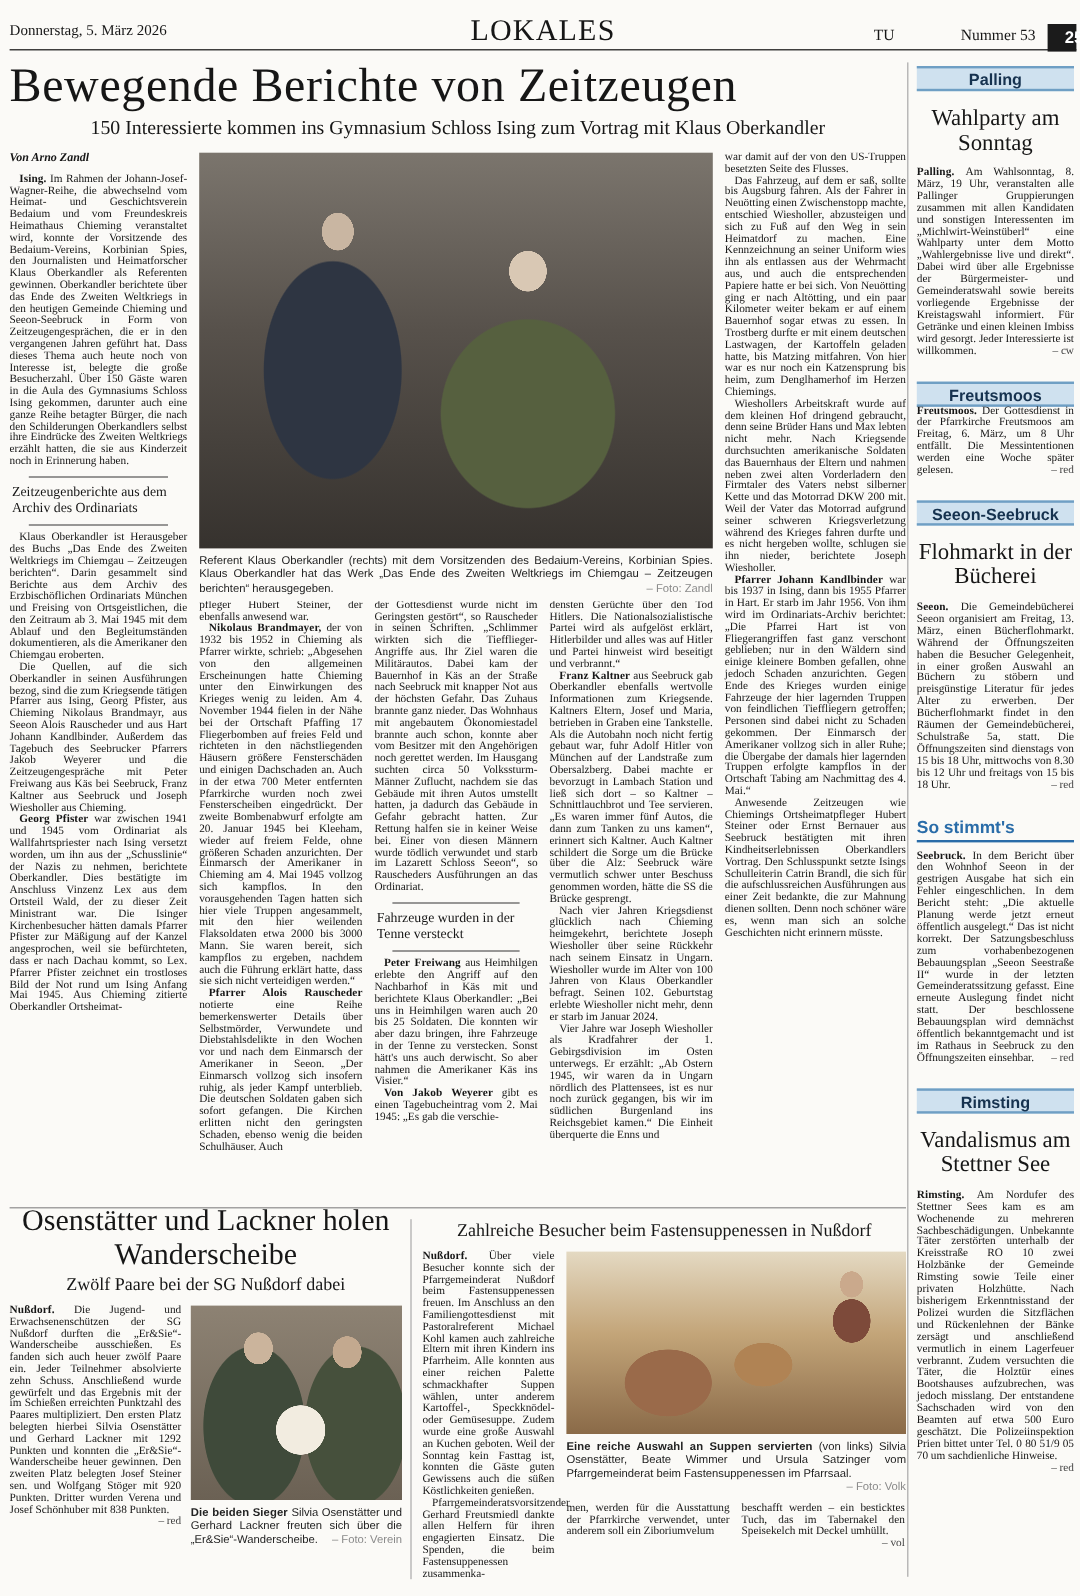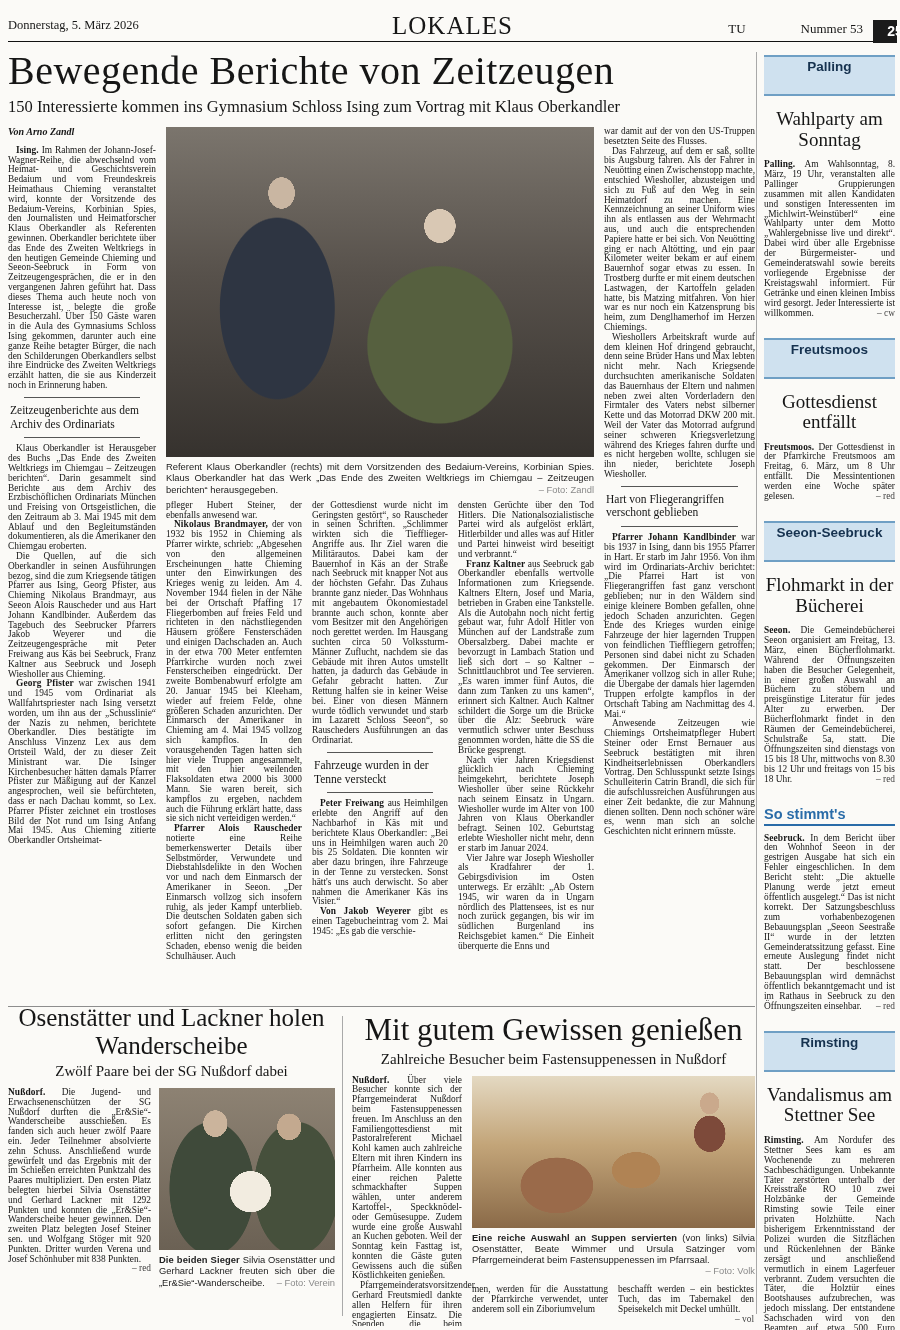--- a/index.html
+++ b/index.html
@@ -36,21 +36,21 @@
   .vdiv-sidebar { left:756px; top:52px; height:1262px; }
   .vdiv-bottom  { left:342px; top:1016px; height:300px; }
   .hdiv { position:absolute; height:1px; background:#8d8d8d; }
   .hdiv-main { left:8px; top:1006px; width:747px; }
   
   .main-article { position:absolute; left:8px; top:50px; width:747px; }
   .ma-headline {
     font-size:40px; font-weight:normal; line-height:1.05;
     letter-spacing:.5px;
   }
-  .ma-deck { text-align:left; font-size:16.5px; font-weight:normal; margin-top:5px; }
+  .ma-deck { text-align:center; font-size:16.5px; font-weight:normal; margin-top:5px; }
   .article-body { display:flex; gap:10px; margin-top:10px; height:885px; overflow:hidden; }
   .col { font-size:9.4px; line-height:9.8px; text-align:justify;font-family:Liberation Serif, serif; }
   .col-1 { width:148px; flex:none; }
   .col-5 { width:151px; flex:none; }
   .mid { width:428px; flex:none; }
   .mid-cols { display:flex; gap:10px; margin-top:6px; height:505px; overflow:hidden; }
   .mid-cols .col { width:136px; flex:none; }
   .bp { text-indent:8px; }
   .bp.ni { text-indent:0; }
   .bp b { letter-spacing:.1px; }
@@ -79,21 +79,21 @@
     font-family:"Liberation Sans",sans-serif; font-size:9.4px; line-height:11.3px;
     text-align:justify; color:#222; margin-top:4px;
   }
   .caption .bp { text-indent:0; }
   
   .sidebar { position:absolute; left:764px; top:55px; width:131px; }
   .sb-section { margin-bottom:19px; }
   .sb-bar {
     background:#cfe1ef; border-top:2px solid #6f9fc4; border-bottom:2px solid #6f9fc4;
     color:#16324f; font-family:"Liberation Sans",sans-serif; font-weight:bold;
-    font-size:13.5px; text-align:center; padding:2px 0 20px;
+    font-size:13.5px; text-align:center; padding:2px 0 0;
   }
   .sb-bar.plain {
     background:none; border-top:none; text-align:left; color:#2a6ca8;
     font-size:14.5px; border-bottom:2px solid #2a6ca8; padding:2px 0 2px;
   }
   .sb-head {
     font-weight:normal; font-size:19px; line-height:1.08; text-align:center;
     margin:13px 0 10px;
   }
   .sb-body { font-size:9.4px; line-height:9.9px; text-align:justify; }
@@ -183,38 +183,36 @@
             <p class="bp"><b>Franz Kaltner </b>aus Seebruck gab Oberkandler ebenfalls wertvolle Informationen zum Kriegsende. Kaltners Eltern, Josef und Maria, betrieben in Graben eine Tankstelle. Als die Autobahn noch nicht fertig gebaut war, fuhr Adolf Hitler von München auf der Landstraße zum Obersalzberg. Dabei machte er bevorzugt in Lambach Station und ließ sich dort – so Kaltner – Schnittlauchbrot und Tee servieren. „Es waren immer fünf Autos, die dann zum Tanken zu uns kamen“, erinnert sich Kaltner. Auch Kaltner schildert die Sorge um die Brücke über die Alz: Seebruck wäre vermutlich schwer unter Beschuss genommen worden, hätte die SS die Brücke gesprengt.</p>
             <p class="bp">Nach vier Jahren Kriegsdienst glücklich nach Chieming heimgekehrt, berichtete Joseph Wiesholler über seine Rückkehr nach seinem Einsatz in Ungarn. Wiesholler wurde im Alter von 100 Jahren von Klaus Oberkandler befragt. Seinen 102. Geburtstag erlebte Wiesholler nicht mehr, denn er starb im Januar 2024.</p>
             <p class="bp">Vier Jahre war Joseph Wiesholler als Kradfahrer der 1. Gebirgsdivision im Osten unterwegs. Er erzählt: „Ab Ostern 1945, wir waren da in Ungarn nördlich des Plattensees, ist es nur noch zurück gegangen, bis wir im südlichen Burgenland ins Reichsgebiet kamen.“ Die Einheit überquerte die Enns und</p>
           </div>
       </div>
     </div>
     <div class="col col-5">
         <p class="bp ni">war damit auf der von den US-Truppen besetzten Seite des Flusses.</p>
         <p class="bp">Das Fahrzeug, auf dem er saß, sollte bis Augsburg fahren. Als der Fahrer in Neuötting einen Zwischenstopp machte, entschied Wiesholler, abzusteigen und sich zu Fuß auf den Weg in sein Heimatdorf zu machen. Eine Kennzeichnung an seiner Uniform wies ihn als entlassen aus der Wehrmacht aus, und auch die entsprechenden Papiere hatte er bei sich. Von Neuötting ging er nach Altötting, und ein paar Kilometer weiter bekam er auf einem Bauernhof sogar etwas zu essen. In Trostberg durfte er mit einem deutschen Lastwagen, der Kartoffeln geladen hatte, bis Matzing mitfahren. Von hier war es nur noch ein Katzensprung bis heim, zum Denglhamerhof im Herzen Chiemings.</p>
         <p class="bp">Wieshollers Arbeitskraft wurde auf dem kleinen Hof dringend gebraucht, denn seine Brüder Hans und Max lebten nicht mehr. Nach Kriegsende durchsuchten amerikanische Soldaten das Bauernhaus der Eltern und nahmen neben zwei alten Vorderladern den Firmtaler des Vaters nebst silberner Kette und das Motorrad DKW 200 mit. Weil der Vater das Motorrad aufgrund seiner schweren Kriegsverletzung während des Krieges fahren durfte und es nicht hergeben wollte, schlugen sie ihn nieder, berichtete Joseph Wiesholler.</p>
-        <div class="crosshead">Hart von Fliegerangriffen verschont geblieben</div>
         <p class="bp"><b>Pfarrer Johann Kandlbinder </b>war bis 1937 in Ising, dann bis 1955 Pfarrer in Hart. Er starb im Jahr 1956. Von ihm wird im Ordinariats-Archiv berichtet: „Die Pfarrei Hart ist von Fliegerangriffen fast ganz verschont geblieben; nur in den Wäldern sind einige kleinere Bomben gefallen, ohne jedoch Schaden anzurichten. Gegen Ende des Krieges wurden einige Fahrzeuge der hier lagernden Truppen von feindlichen Tieffliegern getroffen; Personen sind dabei nicht zu Schaden gekommen. Der Einmarsch der Amerikaner vollzog sich in aller Ruhe; die Übergabe der damals hier lagernden Truppen erfolgte kampflos in der Ortschaft Tabing am Nachmittag des 4. Mai.“</p>
         <p class="bp">Anwesende Zeitzeugen wie Chiemings Ortsheimatpfleger Hubert Steiner oder Ernst Bernauer aus Seebruck bestätigten mit ihren Kindheitserlebnissen Oberkandlers Vortrag. Den Schlusspunkt setzte Isings Schulleiterin Catrin Brandl, die sich für die aufschlussreichen Ausführungen aus einer Zeit bedankte, die zur Mahnung dienen sollten. Denn noch schöner wäre es, wenn man sich an solche Geschichten nicht erinnern müsste.</p>
       </div>
   </div>
 </section>
 
 <aside class="sidebar">
   <div class="sb-section">
     <div class="sb-bar">Palling</div>
     <h3 class="sb-head">Wahlparty am Sonntag</h3>
     <div class="sb-body">
         <p class="bp ni"><b>Palling. </b>Am Wahlsonntag, 8. März, 19 Uhr, veranstalten alle Pallinger Gruppierungen zusammen mit allen Kandidaten und sonstigen Interessenten im „Michlwirt-Weinstüberl“ eine Wahlparty unter dem Motto „Wahlergebnisse live und direkt“. Dabei wird über alle Ergebnisse der Bürgermeister- und Gemeinderatswahl sowie bereits vorliegende Ergebnisse der Kreistagswahl informiert. Für Getränke und einen kleinen Imbiss wird gesorgt. Jeder Interessierte ist willkommen.<span class="credit">– cw</span></p>
       </div>
   </div>
   <div class="sb-section">
     <div class="sb-bar">Freutsmoos</div>
-    <h3 class="sb-head">Gottesdienst entfällt</h3>
     <div class="sb-body">
         <p class="bp ni"><b>Freutsmoos. </b>Der Gottesdienst in der Pfarrkirche Freutsmoos am Freitag, 6. März, um 8 Uhr entfällt. Die Messintentionen werden eine Woche später gelesen.<span class="credit">– red</span></p>
       </div>
   </div>
   <div class="sb-section">
     <div class="sb-bar">Seeon-Seebruck</div>
     <h3 class="sb-head">Flohmarkt in der Bücherei</h3>
     <div class="sb-body">
         <p class="bp ni"><b>Seeon. </b>Die Gemeindebücherei Seeon organisiert am Freitag, 13. März, einen Bücherflohmarkt. Während der Öffnungszeiten haben die Besucher Gelegenheit, in einer großen Auswahl an Büchern zu stöbern und preisgünstige Literatur für jedes Alter zu erwerben. Der Bücherflohmarkt findet in den Räumen der Gemeindebücherei, Schulstraße 5a, statt. Die Öffnungszeiten sind dienstags von 15 bis 18 Uhr, mittwochs von 8.30 bis 12 Uhr und freitags von 15 bis 18 Uhr.<span class="credit">– red</span></p>
       </div>
@@ -244,21 +242,20 @@
     <div class="al-photocol">
       <div class="photo winners-photo"></div>
       <div class="caption">
           <p class="bp ni"><b>Die beiden Sieger </b>Silvia Osenstätter und Gerhard Lackner freuten sich über die „Er&amp;Sie“-Wanderscheibe.<span class="credit">– Foto: Verein</span></p>
         </div>
     </div>
   </div>
 </section>
 
 <section class="article-mid">
-  <h2 class="am-headline">Mit gutem Gewissen genießen</h2>
   <div class="am-deck">Zahlreiche Besucher beim Fastensuppenessen in Nußdorf</div>
   <div class="am-body">
     <div class="am-text">
         <p class="bp ni"><b>Nußdorf. </b>Über viele Besucher konnte sich der Pfarrgemeinderat Nußdorf beim Fastensuppenessen freuen. Im Anschluss an den Familiengottesdienst mit Pastoralreferent Michael Kohl kamen auch zahlreiche Eltern mit ihren Kindern ins Pfarrheim. Alle konnten aus einer reichen Palette schmackhafter Suppen wählen, unter anderem Kartoffel-, Speckknödel- oder Gemüsesuppe. Zudem wurde eine große Auswahl an Kuchen geboten. Weil der Sonntag kein Fasttag ist, konnten die Gäste guten Gewissens auch die süßen Köstlichkeiten genießen.</p>
         <p class="bp">Pfarrgemeinderatsvorsitzender Gerhard Freutsmiedl dankte allen Helfern für ihren engagierten Einsatz. Die Spenden, die beim Fastensuppenessen zusammenka-</p>
       </div>
     <div class="am-right">
       <div class="photo soup-photo"></div>
       <div class="caption">
           <p class="bp ni"><b>Eine reiche Auswahl an Suppen servierten </b>(von links) Silvia Osenstätter, Beate Wimmer und Ursula Satzinger vom Pfarrgemeinderat beim Fastensuppenessen im Pfarrsaal.<span class="credit">– Foto: Volk</span></p>

